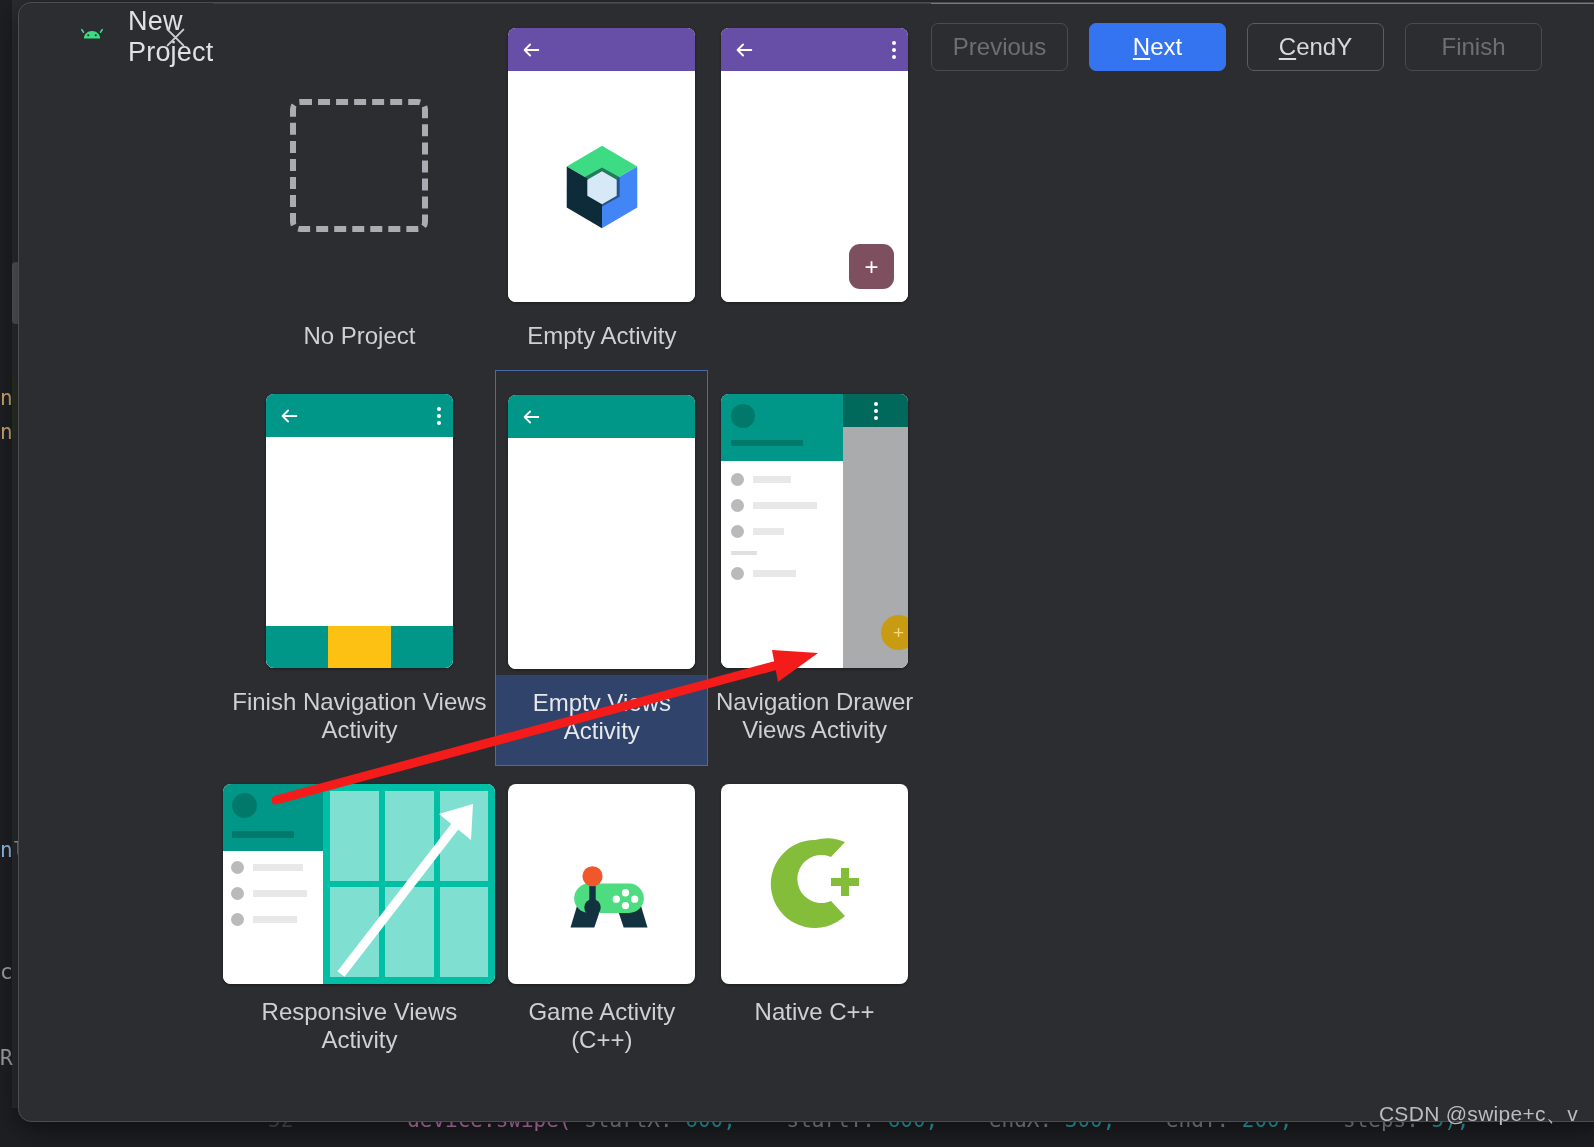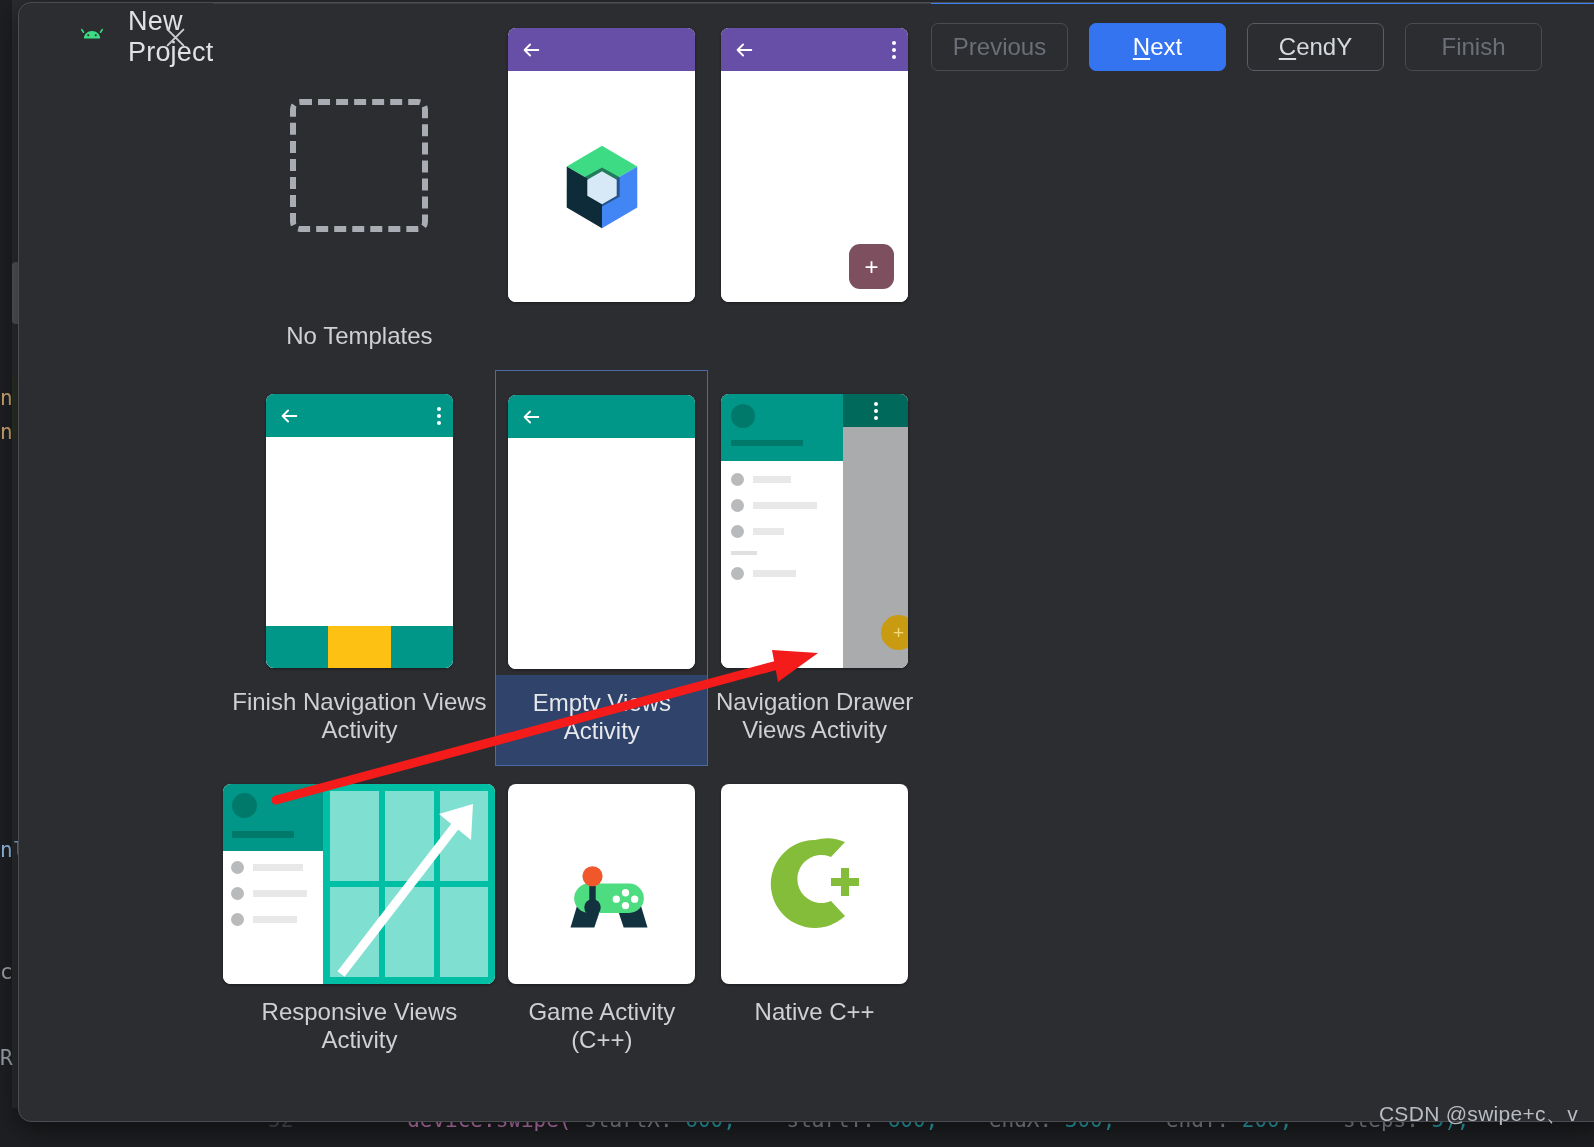--- a/index.html
+++ b/index.html
@@ -406,21 +406,21 @@
   <div class="body-split">
 
 
     <div class="grid-wrap">
       <div class="grid">
 
         <div class="tpl">
           <div class="tpl-thumb">
             <div class="dashed-square"></div>
           </div>
-          <div class="tpl-label">No Templates</div>
+          <div class="tpl-label">No Project</div>
         </div>
 
         <div class="tpl">
           <div class="tpl-thumb">
             <div class="phone">
               <div class="appbar purple">
                 <span class="back-arrow">
                   <svg viewBox="0 0 24 24" width="22" height="22">
                     <path d="M20 12H5 M11 6l-6 6 6 6" stroke="#fff" stroke-width="2" fill="none" stroke-linecap="round" stroke-linejoin="round"></path>
                   </svg>
@@ -432,20 +432,21 @@
                     <path d="M50 8 L86 29 L50 50 L14 29 Z" fill="#3ddc84"></path>
                     <path d="M14 29 L50 50 L50 92 L14 71 Z" fill="#0d2b38"></path>
                     <path d="M86 29 L86 71 L50 92 L50 50 Z" fill="#4285f4"></path>
                     <path d="M50 30 L68 40 L68 60 L50 70 L32 60 L32 40 Z" fill="#0d2b38" opacity=".55"></path>
                     <path d="M50 34 L65 42.5 L65 59 L50 67.5 L35 59 L35 42.5 Z" fill="#d7e9f7"></path>
                   </svg>
                 </span>
               </div>
             </div>
           </div>
+          <div class="tpl-label">Empty Activity</div>
         </div>
 
         <div class="tpl">
           <div class="tpl-thumb">
             <div class="phone">
               <div class="appbar purple">
                 <span class="back-arrow">
                   <svg viewBox="0 0 24 24" width="22" height="22">
                     <path d="M20 12H5 M11 6l-6 6 6 6" stroke="#fff" stroke-width="2" fill="none" stroke-linecap="round" stroke-linejoin="round"></path>
                   </svg>

